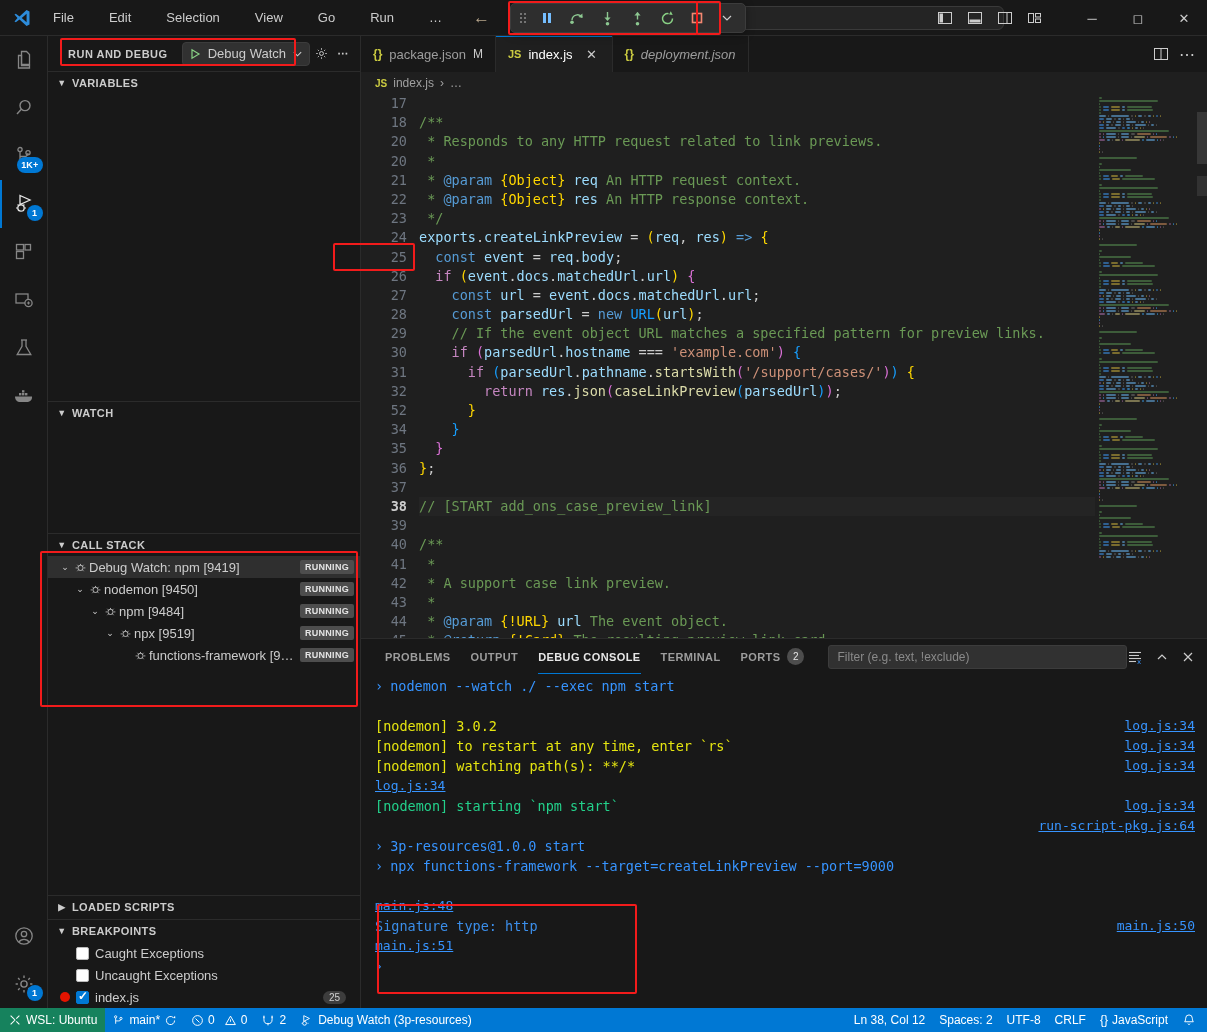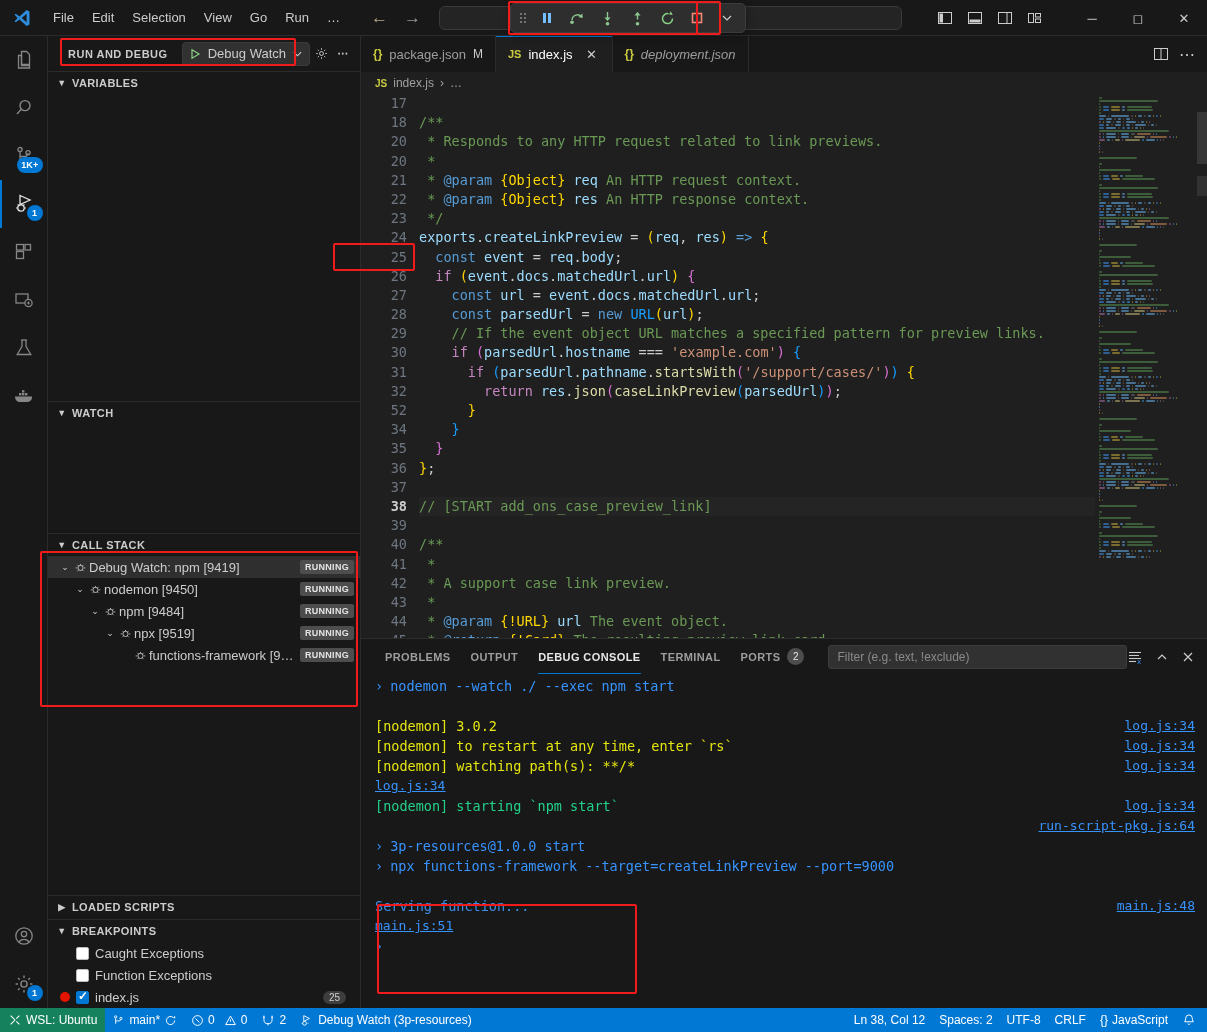--- a/index.html
+++ b/index.html
@@ -4,21 +4,21 @@
 <style>
   * { box-sizing: border-box; margin:0; padding:0; }
   html,body { width:1207px; height:1032px; overflow:hidden; background:#1e1e1e;
     font-family:"Liberation Sans", sans-serif; color:#cccccc; }
   .app { width:1207px; height:1032px; display:flex; flex-direction:column; position:relative; }
 
   
   .titlebar { height:36px; background:#181818; display:flex; align-items:center;
     border-bottom:1px solid #2b2b2b; position:relative; flex:none; }
   .vscode-logo { width:44px; display:flex; align-items:center; justify-content:center; }
-  .menu { display:flex; align-items:center; gap:0px; }
+  .menu { display:flex; align-items:center; gap:17px; }
   .menu-item { font-size:13px; color:#cccccc; padding:3px 9px; border-radius:4px; cursor:default; }
   .navarrows { display:flex; align-items:center; gap:16px; margin-left:22px; }
   .navarrow { color:#9a9a9a; font-size:17px; line-height:1; }
   .navarrow.back { color:#b8a68c; }
   .cmdcenter { margin-left:18px; width:463px; height:24px; background:#242424;
     border:1px solid #3a3a3a; border-radius:6px; display:flex; align-items:center;
     padding-left:148px; font-size:12px; color:#9d9d9d; position:relative; }
   .win-controls { position:absolute; right:0; top:0; height:36px; display:flex; align-items:center; }
   .layout-icons { display:flex; align-items:center; gap:14px; margin-right:24px; }
   .wbtn { width:46px; height:36px; display:flex; align-items:center; justify-content:center;
@@ -502,21 +502,21 @@
         <div class="pane-head">
           <span class="chev">▼</span>
           <span>BREAKPOINTS</span>
         </div>
         <div class="bp-row" style="padding-left:28px">
           <span class="cb"></span>
           <span class="bp-name">Caught Exceptions</span>
         </div>
         <div class="bp-row" style="padding-left:28px">
           <span class="cb"></span>
-          <span class="bp-name">Function Exceptions</span>
+          <span class="bp-name">Uncaught Exceptions</span>
         </div>
         <div class="bp-row" style="padding-left:12px">
           <span class="bp-dot"></span>
           <span class="cb checked"></span>
           <span class="bp-name">index.js</span>
           <span class="bp-line">25</span>
         </div>
       </div>
     </div>
 
@@ -1586,22 +1586,25 @@
             <div class="crow">
               <span class="ctext c-input"><span class="c-arrow">›</span>3p-resources@1.0.0 start</span>
             </div>
             <div class="crow">
               <span class="ctext c-input"><span class="c-arrow">›</span>npx functions-framework --target=createLinkPreview --port=9000</span>
             </div>
             <div class="crow">
               <span class="ctext "></span>
             </div>
             <div class="crow">
-              <span class="ctext c-bluetext">Serving function...</span>
               <span class="csrc">main.js:48</span>
+            </div>
+            <div class="crow">
+              <span class="ctext c-bluetext">Signature type: http</span>
+              <span class="csrc">main.js:50</span>
             </div>
             <div class="crow">
               <span class="csrc">main.js:51</span>
             </div>
             <div class="prompt-row">
               <span class="c-arrow">›</span>
             </div>
           </div>
       </div>
     </div>

